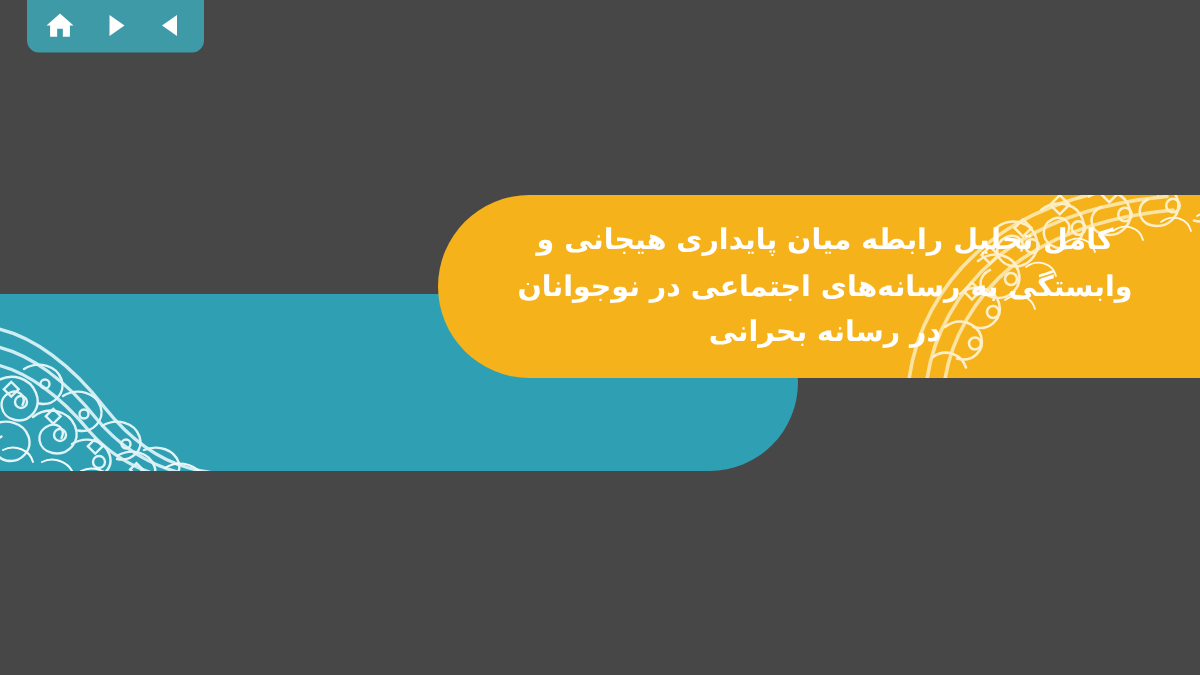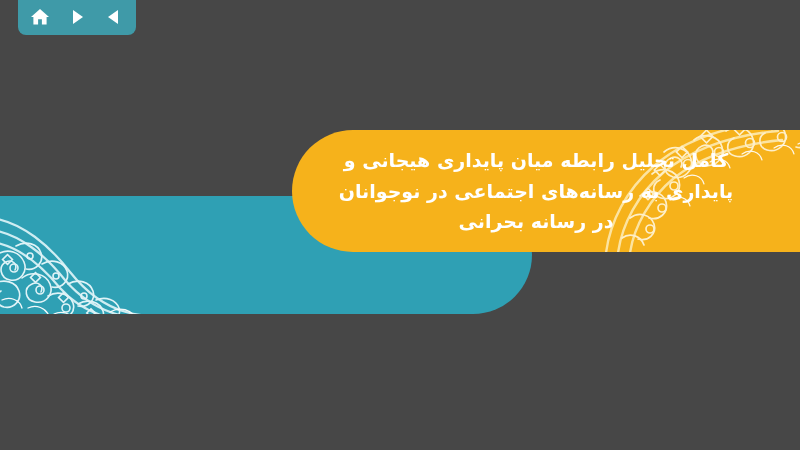--- a/index.html
+++ b/index.html
@@ -89,21 +89,21 @@
     right: -10px;
     top: -12px;
     width: 230px;
     height: 135px;
     opacity: 0.9;
   }
 
   
   .title-block {
     position: absolute;
-    left: 286px;
+    left: 300px;
     top: 132px;
     width: 500px;
     height: 118px;
     z-index: 30;
     display: flex;
     flex-direction: column;
     align-items: center;
     justify-content: center;
     direction: rtl;
     pointer-events: none;
@@ -201,21 +201,21 @@
         <path d="M182 30 C190 24 200 28 202 36"></path>
         <path d="M206 26 C213 22 221 25 223 32"></path>
         <path d="M92 60 C100 54 110 58 112 66"></path>
         <path d="M78 82 C86 76 96 80 98 88"></path>
       </g>
     </svg>
   </div>
 
   <div class="title-block">
     <div class="title-line">کامل تحلیل رابطه میان پایداری هیجانی و</div>
-    <div class="title-line">پایداری به رسانه‌های اجتماعی در نوجوانان</div>
+    <div class="title-line">وابستگی به رسانه‌های اجتماعی در نوجوانان</div>
     <div class="title-line">در رسانه بحرانی</div>
   </div>
 
   <div class="nav-bar">
     <button class="nav-btn">
       <svg width="20" height="20" viewBox="0 0 20 20">
         <polygon points="14,3 14,17 4,10" fill="#ffffff"></polygon>
       </svg>
     </button>
     <button class="nav-btn">

